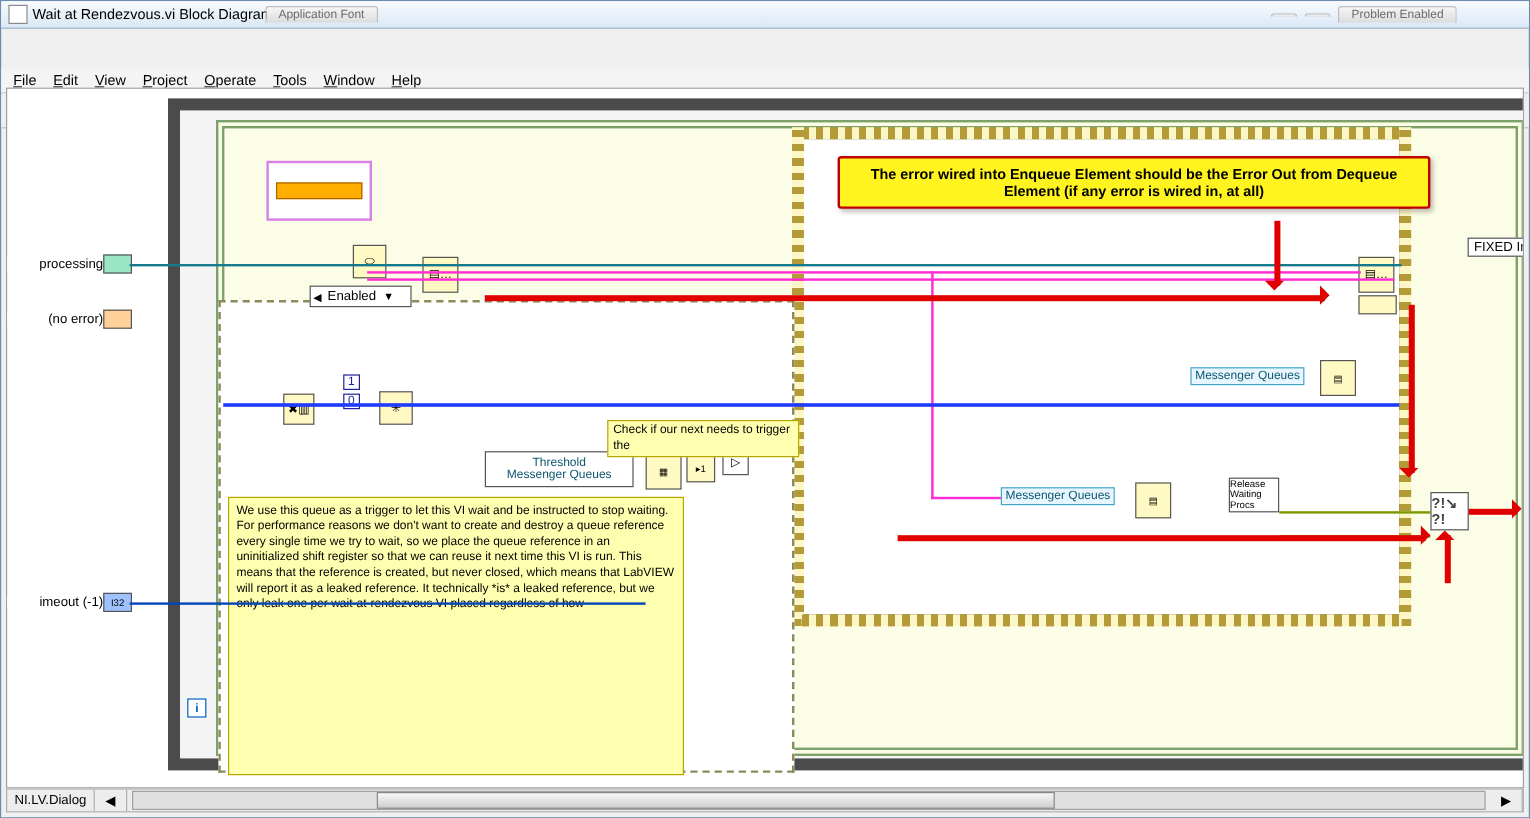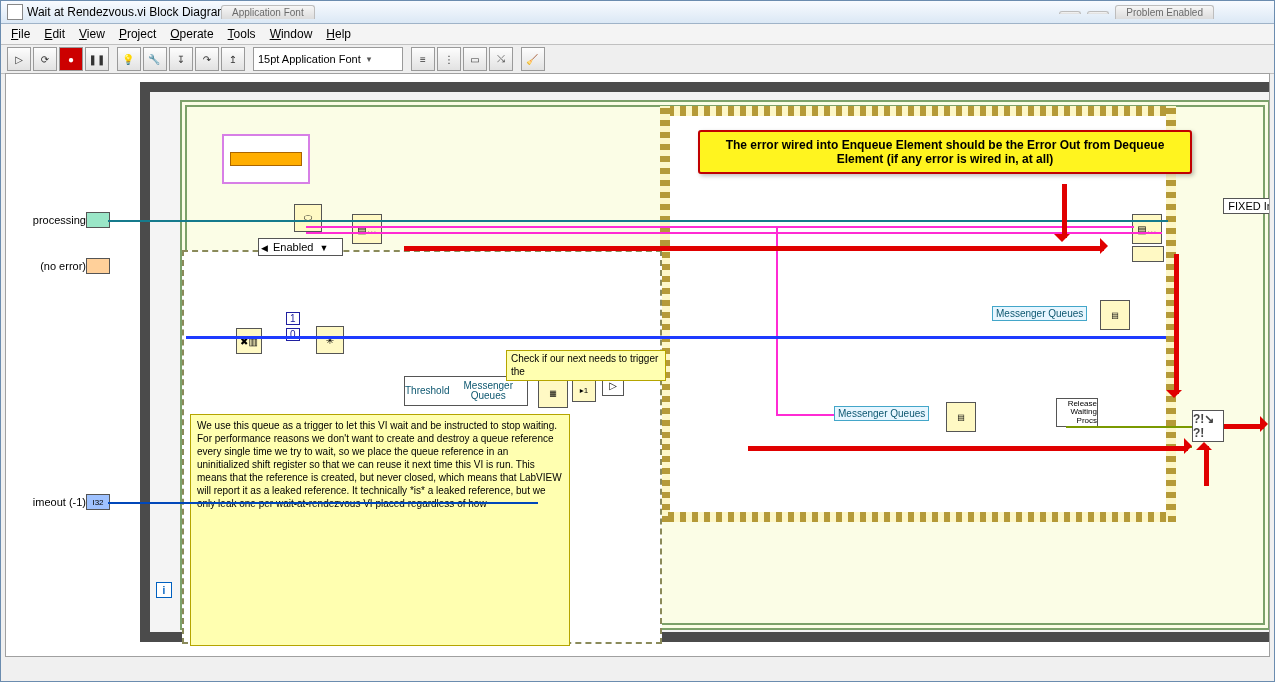--- a/index.html
+++ b/index.html
@@ -32,20 +32,21 @@
   }
   .menubar {
     height: 20px;
     background: #f4f4f4;
     border-bottom: 1px solid #c0c0c0;
     display: flex;
     align-items: center;
     padding-left: 10px;
     gap: 14px;
     font-size: 12px;
+    margin-top: 33px;
   }
   .menubar span { cursor: default; }
   .menubar span u { text-decoration: underline; }
   .toolbar {
     height: 28px;
     background: #efefef;
     border-bottom: 1px solid #c0c0c0;
     display:flex;
     align-items:center;
     padding-left:6px;
@@ -282,23 +283,22 @@
     display:flex; align-items:center; justify-content:center;
   }
   .mqueue{
     position:absolute;
     border:1px solid #43a6c9; background:#e7f6ff;
     font-size:10px; padding:1px 3px; color:#0d5770;
   }
   .release{
     position:absolute;
     border:1px solid #555; background:#fff;
-    font-size:8px; text-align:right; width:40px; padding:1px 0;
+    font-size:8px; text-align:left; width:40px; padding:1px 0;
     line-height:1.05;
-    margin-left:32px;
   }
 </style>
 </head>
 <body>
 
 <div class="window">
 
   <div class="titlebar">
     <span class="vi-icon"></span>
     <span>Wait at Rendezvous.vi Block Diagram *</span>
@@ -374,21 +374,21 @@
 
       <div class="node" style="left:288px; top:130px; width:28px; height:28px">⬭</div>
 
       <div class="node" style="left:346px; top:140px; width:30px; height:30px">▤…</div>
 
       <div class="const" style="left:280px; top:238px">1</div>
       <div class="const" style="left:280px; top:254px">0</div>
       <div class="node" style="left:230px; top:254px; width:26px;height:26px">✖▥</div>
       <div class="node" style="left:310px; top:252px; width:28px;height:28px">✳</div>
 
-      <div class="node light" style="left:398px; top:302px; width:124px; height:30px; flex-direction:row; line-height:1.05;">
+      <div class="node light" style="left:398px; top:302px; width:124px; height:30px; flex-direction:column; line-height:1.05;">
         <span style="color:#0d5770">Threshold</span>
         <span style="color:#0d5770">Messenger Queues</span>
       </div>
       <div class="subvi" style="left:532px; top:304px">▦</div>
       <div class="subvi" style="left:566px; top:304px; width:22px;height:22px">▸1</div>
       <div class="node" style="left:596px; top:300px; width:22px; height:22px; background:#fff">▷</div>
 
       <div class="label-yellow" style="left:500px; top:276px; width:150px">Check if our next needs to trigger the</div>
 
       <div class="mqueue" style="left:986px; top:232px">Messenger Queues</div>
@@ -443,14 +443,22 @@
 
       <div class="arrow h" style="left:742px; top:372px; width:440px"></div>
       <div class="arrowhead right" style="left:1178px; top:364px"></div>
 
       <div class="callout" style="left:692px; top:56px">The error wired into Enqueue Element should be the Error Out from Dequeue Element (if any error is wired in, at all)</div>
 
 
     </div>
   </div>
 
+  <div class="statusbar">
+    <div class="slot">NI.LV.Dialog</div>
+    <div class="slot" style="width:14px;justify-content:center">◀</div>
+    <div class="scrolltrack">
+      <div class="thumb"></div>
+    </div>
+    <div class="slot" style="width:14px;justify-content:center">▶</div>
+  </div>
 
 </div>
 
 </body></html>

